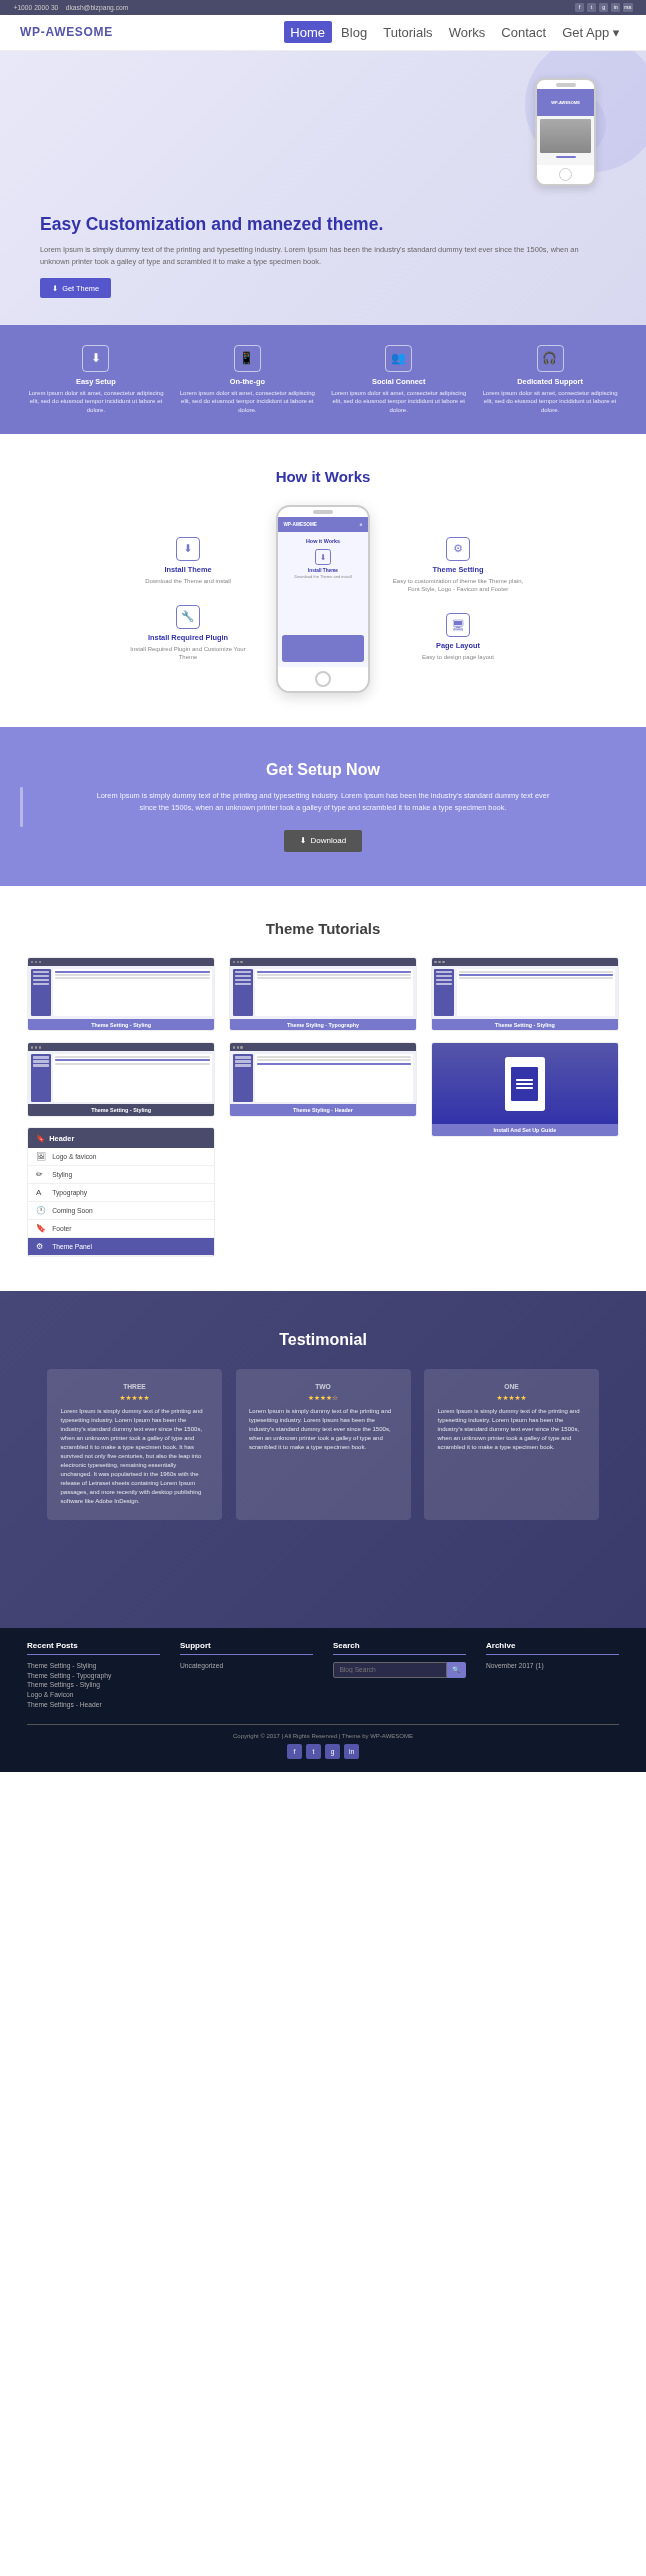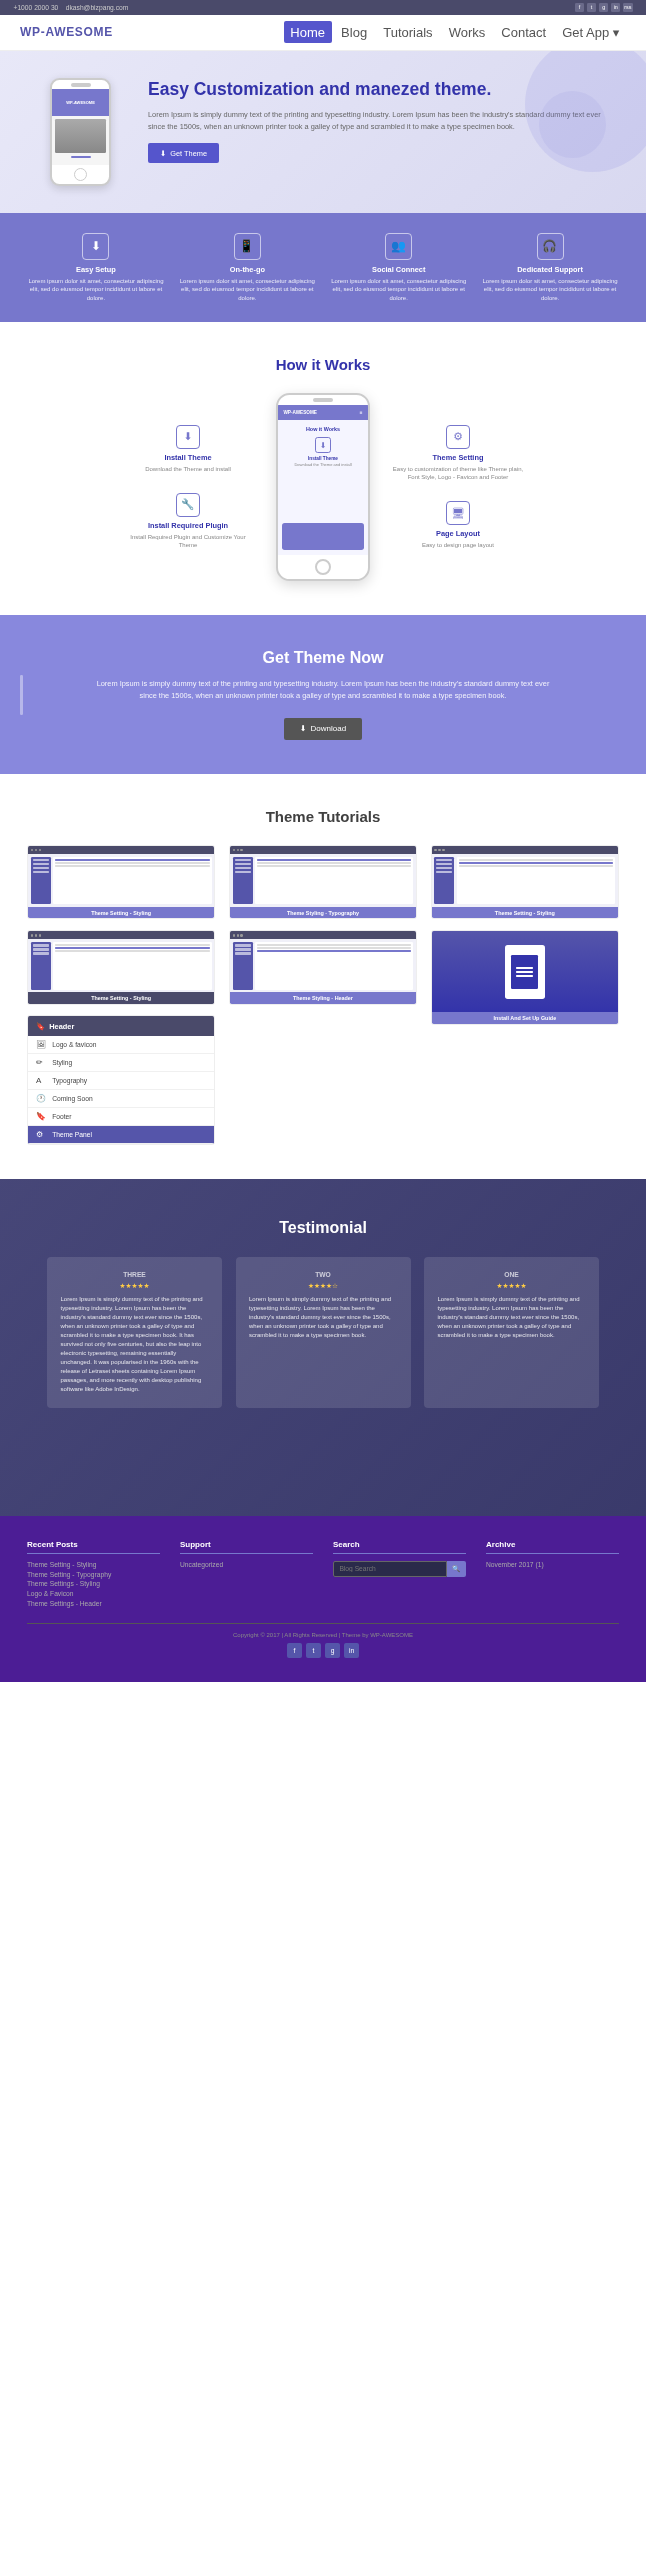--- a/index.html
+++ b/index.html
@@ -49,25 +49,26 @@
       cursor: pointer;
     }
     .nav-link.active { background: #5555cc; color: #fff; }
     .nav-link-dropdown { display: flex; align-items: center; gap: 1.3px; }
 
     
     .hero {
       background: linear-gradient(135deg, #e8e8f8 0%, #d8d8f0 100%);
       padding: 27px 40px;
       display: flex;
-      align-items: flex-start;
+      align-items: flex-end;
       gap: 27px;
       min-height: 148px;
       position: relative;
       overflow: hidden;
+      flex-direction: column;
     }
     .hero-phone {
       width: 81px;
       flex-shrink: 0;
     }
     .phone-mock {
       width: 61px;
       height: 108px;
       background: #fff;
       border-radius: 9.4px;
@@ -500,22 +501,22 @@
       margin-bottom: 5.4px;
     }
     .testimonial-text {
       font-size: 6px;
       line-height: 1.5;
       opacity: 0.85;
     }
 
     
     .footer {
-      background: #4c1d95;
-      padding: 24px 27px;
+      background: #0f172a;
+      padding: 13px 27px;
       color: #ccc;
     }
     .footer-grid {
       display: flex;
       gap: 20px;
       margin-bottom: 13.5px;
     }
     .footer-col { flex: 1; }
     .footer-col h4 {
       font-size: 8px;
@@ -692,21 +693,21 @@
       <div class="how-item">
         <div class="how-item-icon">🖥</div>
         <h4>Page Layout</h4>
         <p>Easy to design page layout</p>
       </div>
     </div>
   </div>
 </section>
 
 <section class="get-theme-now">
-  <h2>Get Theme Now</h2>
+  <h2>Get Setup Now</h2>
   <p>Lorem Ipsum is simply dummy text of the printing and typesetting industry. Lorem Ipsum has been the industry's standard dummy text ever since the 1500s, when an unknown printer took a galley of type and scrambled it to make a type specimen book.</p>
   <button class="download-btn">
     <span>⬇</span>
     <span>Download</span>
   </button>
 </section>
 
 <section class="theme-tutorials">
   <h2>Theme Tutorials</h2>
   <div class="tutorials-grid">

